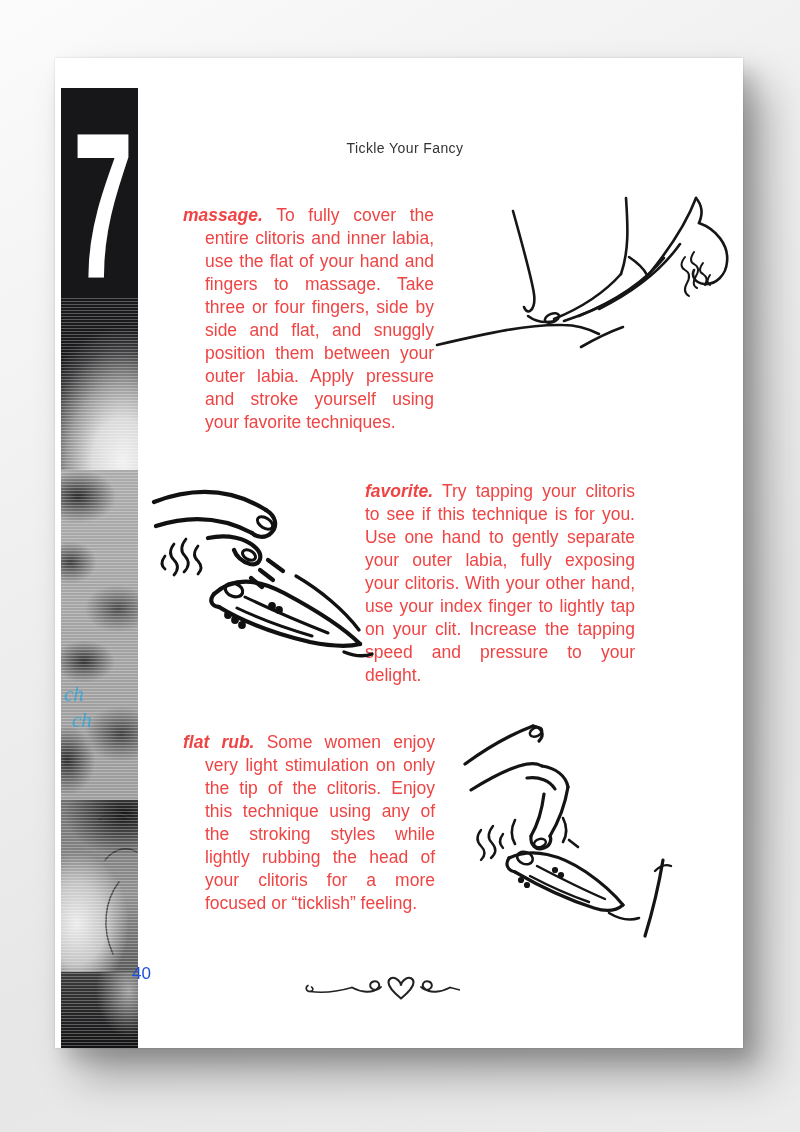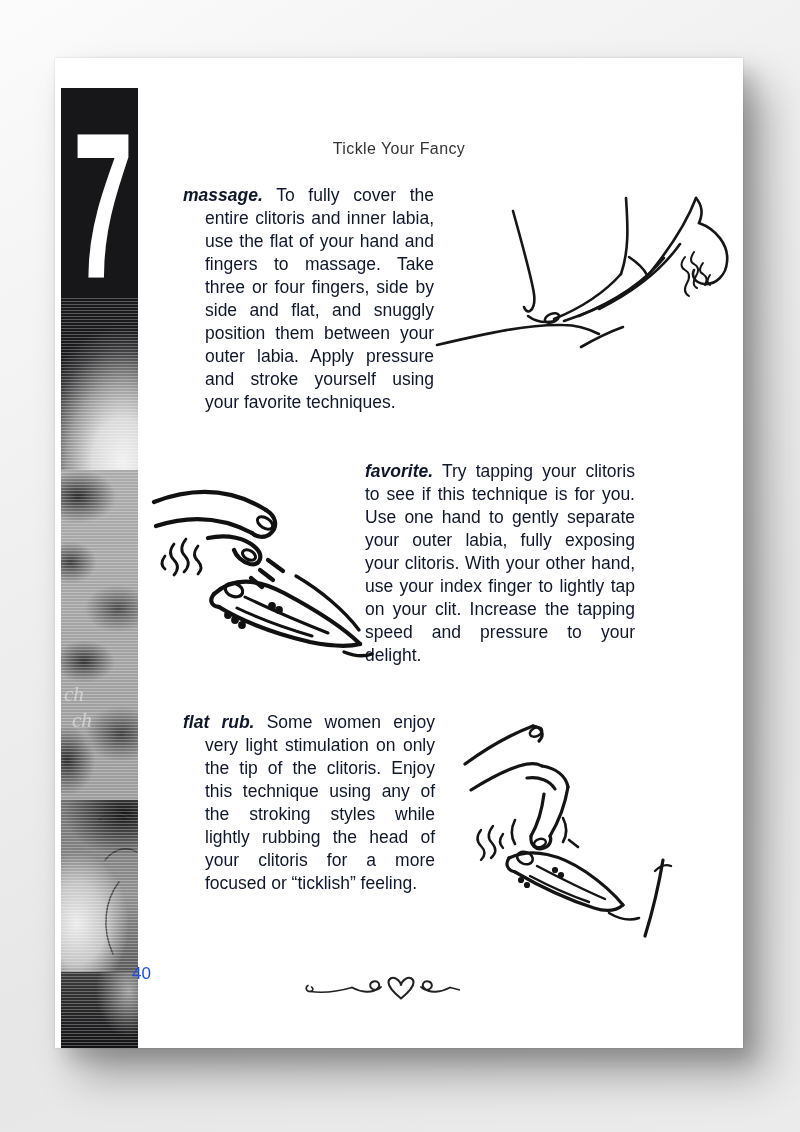--- a/index.html
+++ b/index.html
@@ -53,34 +53,34 @@
     background:repeating-linear-gradient(180deg, rgba(255,255,255,.5) 0 1px, rgba(255,255,255,0) 1px 3px);
   }
   .chapter-digit {
     position:absolute; top:14px; left:12px;
     font-family:"Liberation Sans", sans-serif; font-weight:bold;
     font-size:208px; line-height:1; color:#ffffff;
     transform:scaleX(.52); transform-origin:left top;
   }
   .strip-script {
     position:absolute; font-family:"Liberation Serif", serif; font-style:italic;
-    color:#e5e5e5; opacity:.65; font-size:21px;
+    color:#0ea5e9; opacity:.65; font-size:21px;
   }
   .script-1 { left:3px;  top:594px; }
   .script-2 { left:11px; top:620px; }
   .face-lines { position:absolute; left:0; top:716px; width:77px; height:170px; }
 
   
   .page-title {
-    position:absolute; left:194px; top:82px; width:300px;
-    text-align:center; font-size:16px; letter-spacing:.4px; color:#333333;
+    position:absolute; left:200px; top:82px; width:300px;
+    text-align:center; font-size:14px; letter-spacing:.4px; color:#333333;
   }
   .section {
     position:absolute; text-align:justify;
-    font-size:17.5px; line-height:23px; color:#0f172a;
+    font-size:17.5px; line-height:23px; color:#ef4444;margin-top:20px;
   }
   .section p { margin:0; }
   .hang { padding-left:22px; text-indent:-22px; }
   .lead { font-weight:bold; font-style:italic; }
   .sec-massage  { left:128px; top:126px; width:251px; }
   .sec-tapping  { left:310px; top:402px; width:270px; }
   .sec-lightrub { left:128px; top:653px; width:252px; }
 
   .page-number { position:absolute; left:77px; top:906px; font-size:17px; color:#1d4ed8; }
 

